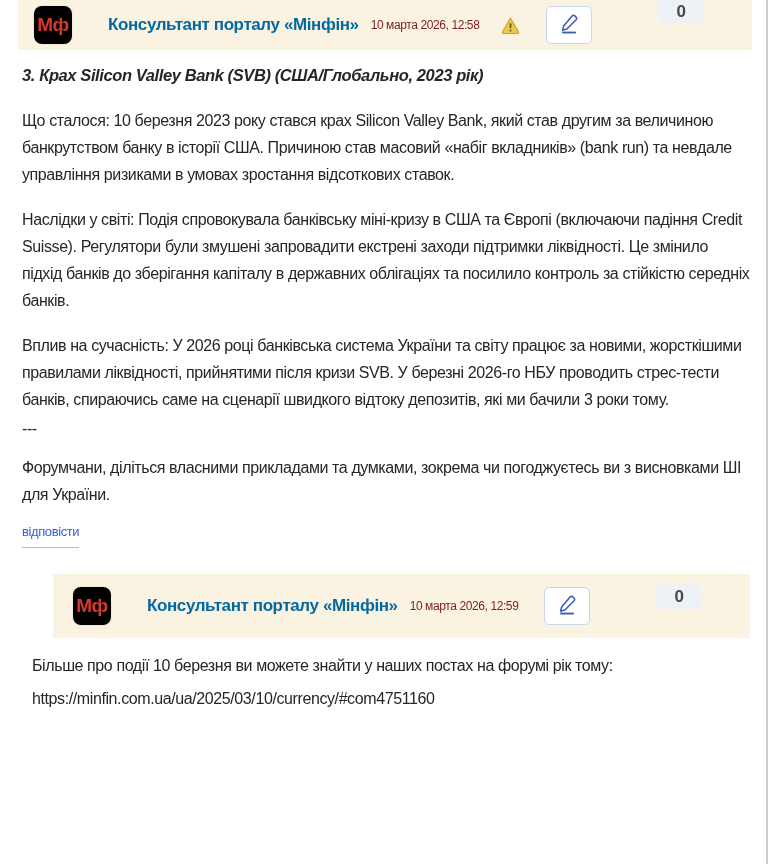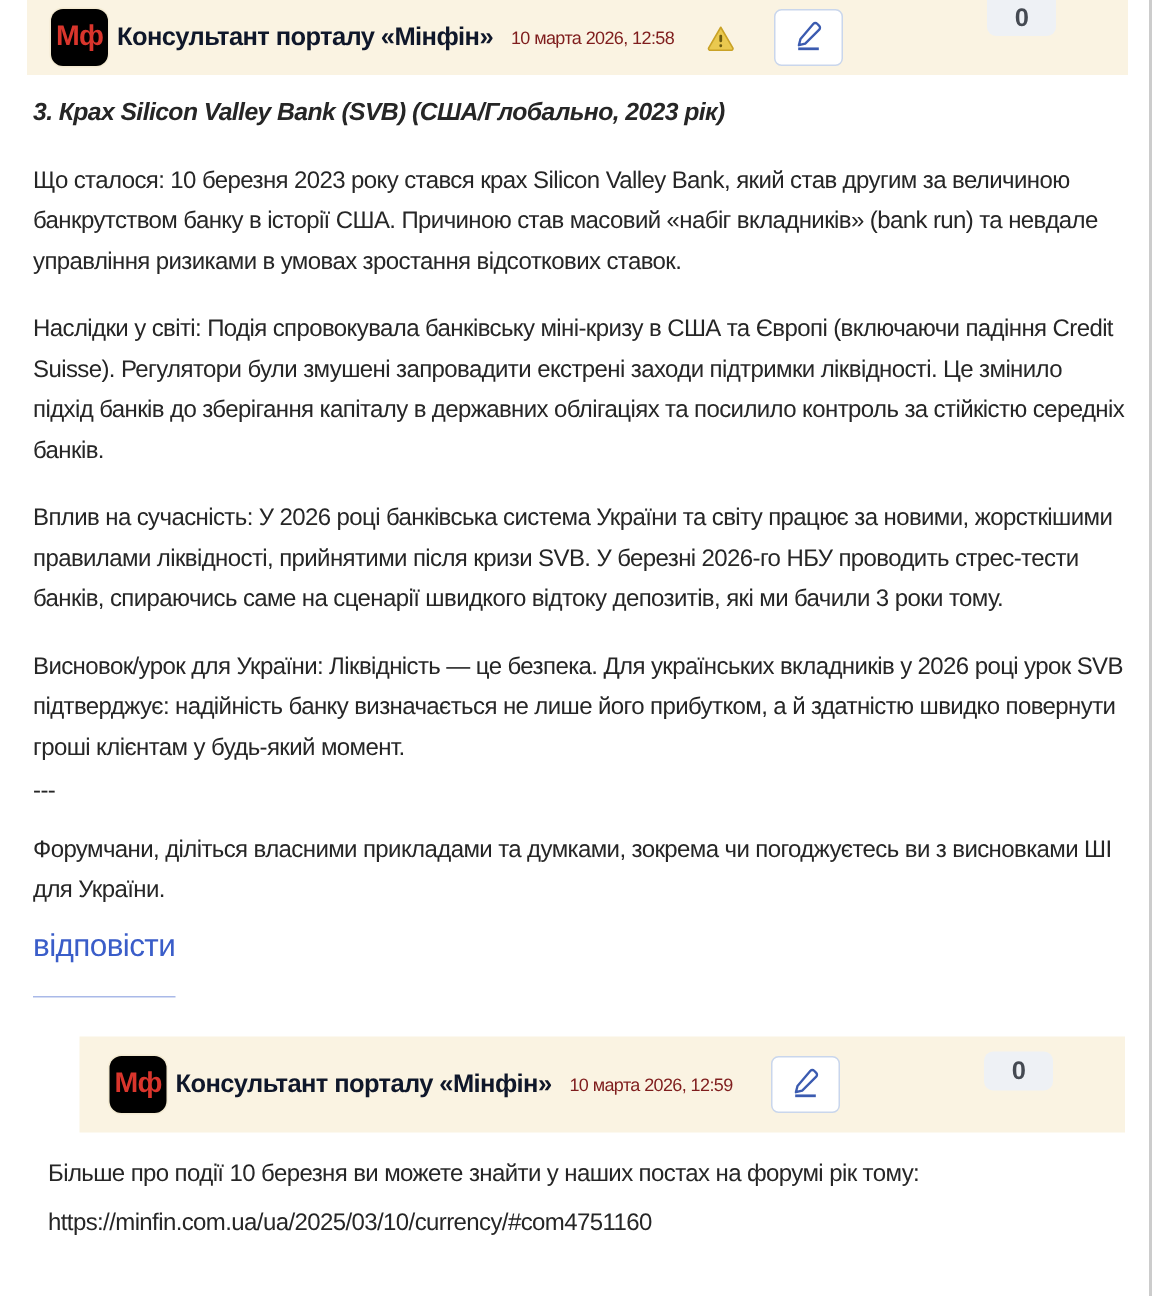--- a/index.html
+++ b/index.html
@@ -18,21 +18,21 @@
   .c-header.main { margin-left:18px; width:702px; height:50px; padding:0 16px; }
   .c-header.nested { margin-left:53px; width:657px; height:64px; padding:0 20px; margin-top:26px; }
 
   .avatar {
     width:38px; height:38px; background:#000000; border-radius:8px; flex:0 0 auto;
     display:flex; align-items:center; justify-content:center;
     color:#d9352c; font-weight:bold; font-size:19px; letter-spacing:-0.5px;
     box-shadow:0 0 0 1px #f3ead2;
   }
   .username {
-    margin-left:6px; color:#0f172a; font-weight:bold; font-size:17px; white-space:nowrap; cursor:pointer;
+    margin-left:36px; color:#0369a1; font-weight:bold; font-size:17px; white-space:nowrap; cursor:pointer;
   }
   .date { margin-left:12px; color:#7f1d1d; font-size:12px; white-space:nowrap; }
   .warn { margin-left:22px; width:19px; height:17px; flex:0 0 auto; }
   .edit-btn {
     margin-left:26px; width:44px; height:36px; background:#ffffff;
     border:1px solid #c9d6ec; border-radius:5px; flex:0 0 auto;
     display:flex; align-items:center; justify-content:center; cursor:pointer;
   }
   .badge {
     background:#eef1f5; color:#454a52; font-weight:bold; font-size:17px;
@@ -44,22 +44,22 @@
   
   .c-body { margin-left:22px; width:730px; font-size:16px; line-height:27px; }
   .c-body.nested { margin-left:32px; width:697px; }
 
   .post-title { font-weight:bold; font-style:italic; margin-top:12px; font-size:16.5px; }
   .para { margin-top:18px; }
   .source-line { font-style:italic; margin-top:20px; }
   .divider-line { margin-top:2px; }
   .outro { margin-top:12px; }
   .reply-link {
-    display:inline-block; margin-top:10px; color:#3a5dc9; font-size:21px;
-    border-bottom:1px solid #a9b9e8; padding-bottom:20px; cursor:pointer;
+    display:inline-block; margin-top:10px; color:#3a5dc9; font-size:13px;
+    border-bottom:1px solid #a9b9e8; padding-bottom:2px; cursor:pointer;
   }
   .reply-body { margin-top:14px; }
   .reply-url { margin-top:6px; }
 </style>
 </head>
 <body>
 
 <div>
 
   <div class="c-header main">
@@ -82,21 +82,20 @@
       </span>
     </div>
     <div class="badge cut">0</div>
   </div>
 
   <div class="c-body">
     <div class="post-title">3. Крах Silicon Valley Bank (SVB) (США/Глобально, 2023 рік)</div>
     <div class="para">Що сталося: 10 березня 2023 року стався крах Silicon Valley Bank, який став другим за величиною банкрутством банку в історії США. Причиною став масовий «набіг вкладників» (bank run) та невдале управління ризиками в умовах зростання відсоткових ставок.</div>
     <div class="para">Наслідки у світі: Подія спровокувала банківську міні-кризу в США та Європі (включаючи падіння Credit Suisse). Регулятори були змушені запровадити екстрені заходи підтримки ліквідності. Це змінило підхід банків до зберігання капіталу в державних облігаціях та посилило контроль за стійкістю середніх банків.</div>
     <div class="para">Вплив на сучасність: У 2026 році банківська система України та світу працює за новими, жорсткішими правилами ліквідності, прийнятими після кризи SVB. У березні 2026-го НБУ проводить стрес-тести банків, спираючись саме на сценарії швидкого відтоку депозитів, які ми бачили 3 роки тому.</div>
-    <div class="para">Висновок/урок для України: Ліквідність — це безпека. Для українських вкладників у 2026 році урок SVB підтверджує: надійність банку визначається не лише його прибутком, а й здатністю швидко повернути гроші клієнтам у будь-який момент.</div>
     <div class="divider-line">---</div>
     <div class="outro">Форумчани, діліться власними прикладами та думками, зокрема чи погоджуєтесь ви з висновками ШІ для України.</div>
     <div>
       <span class="reply-link">відповісти</span>
     </div>
   </div>
 
   <div class="c-header nested">
     <div class="avatar">Мф</div>
     <div class="username">Консультант порталу «Мінфін»</div>

